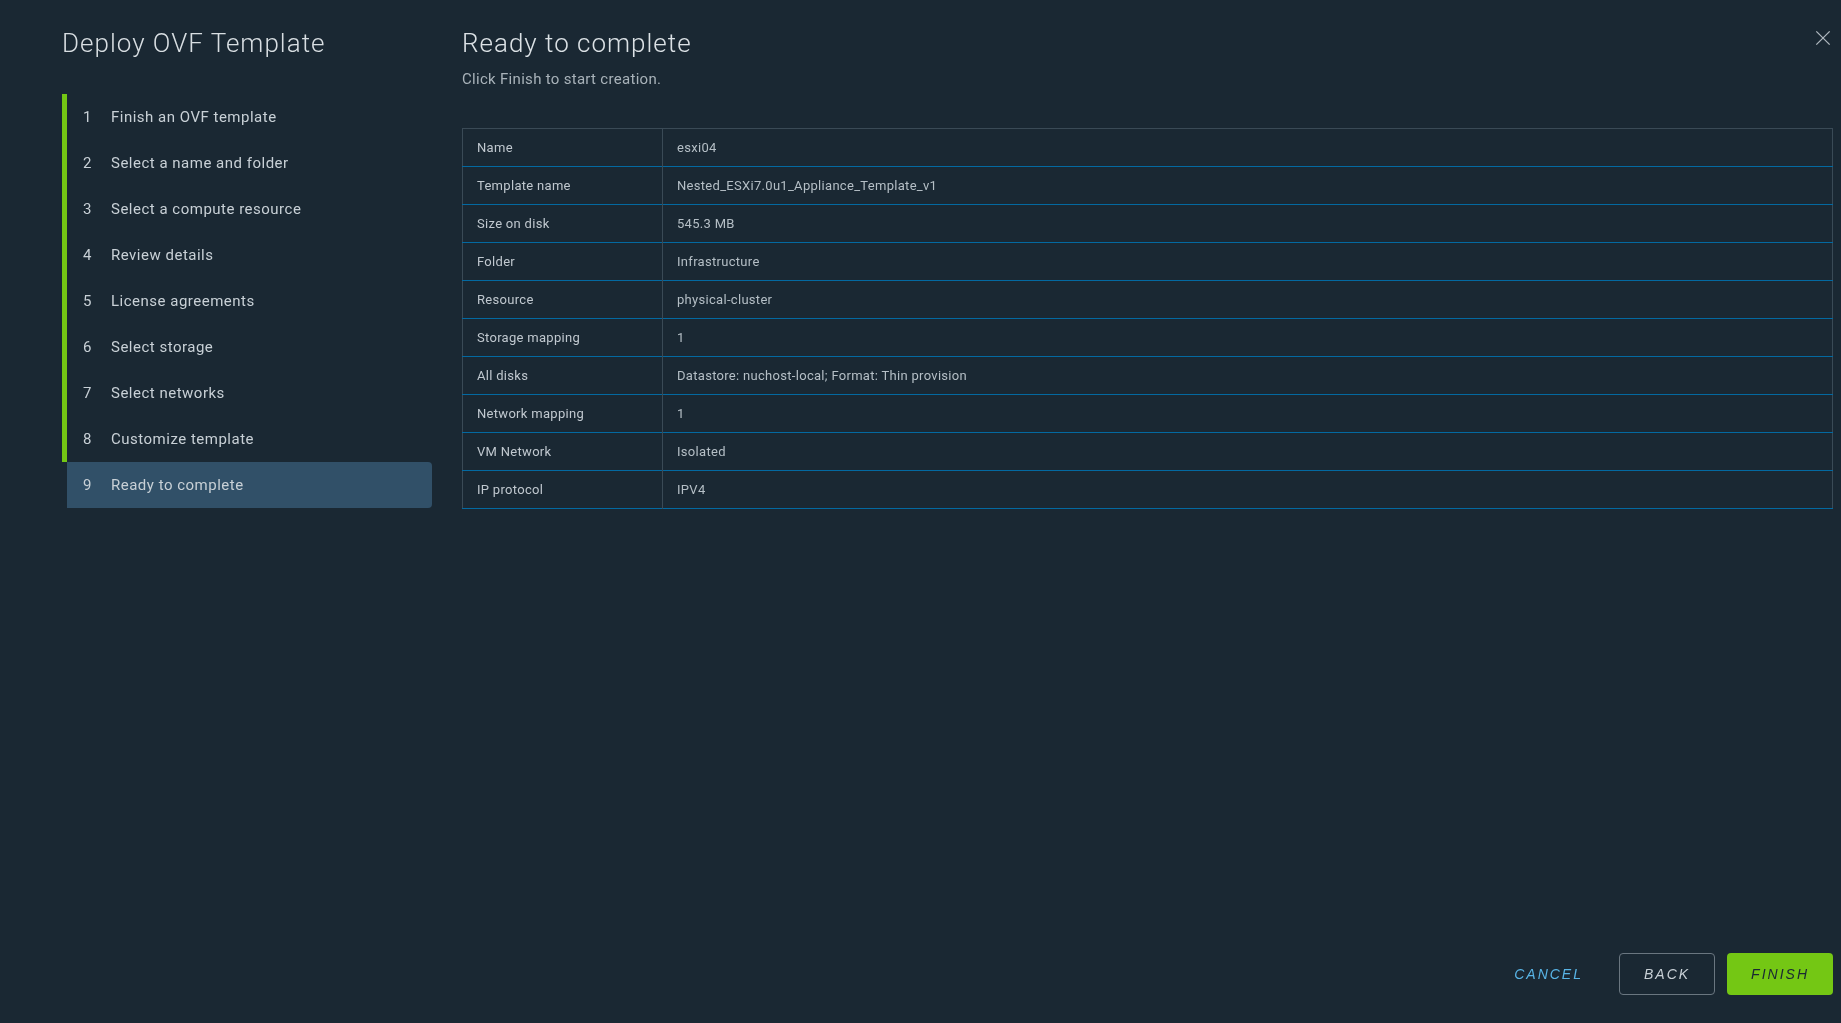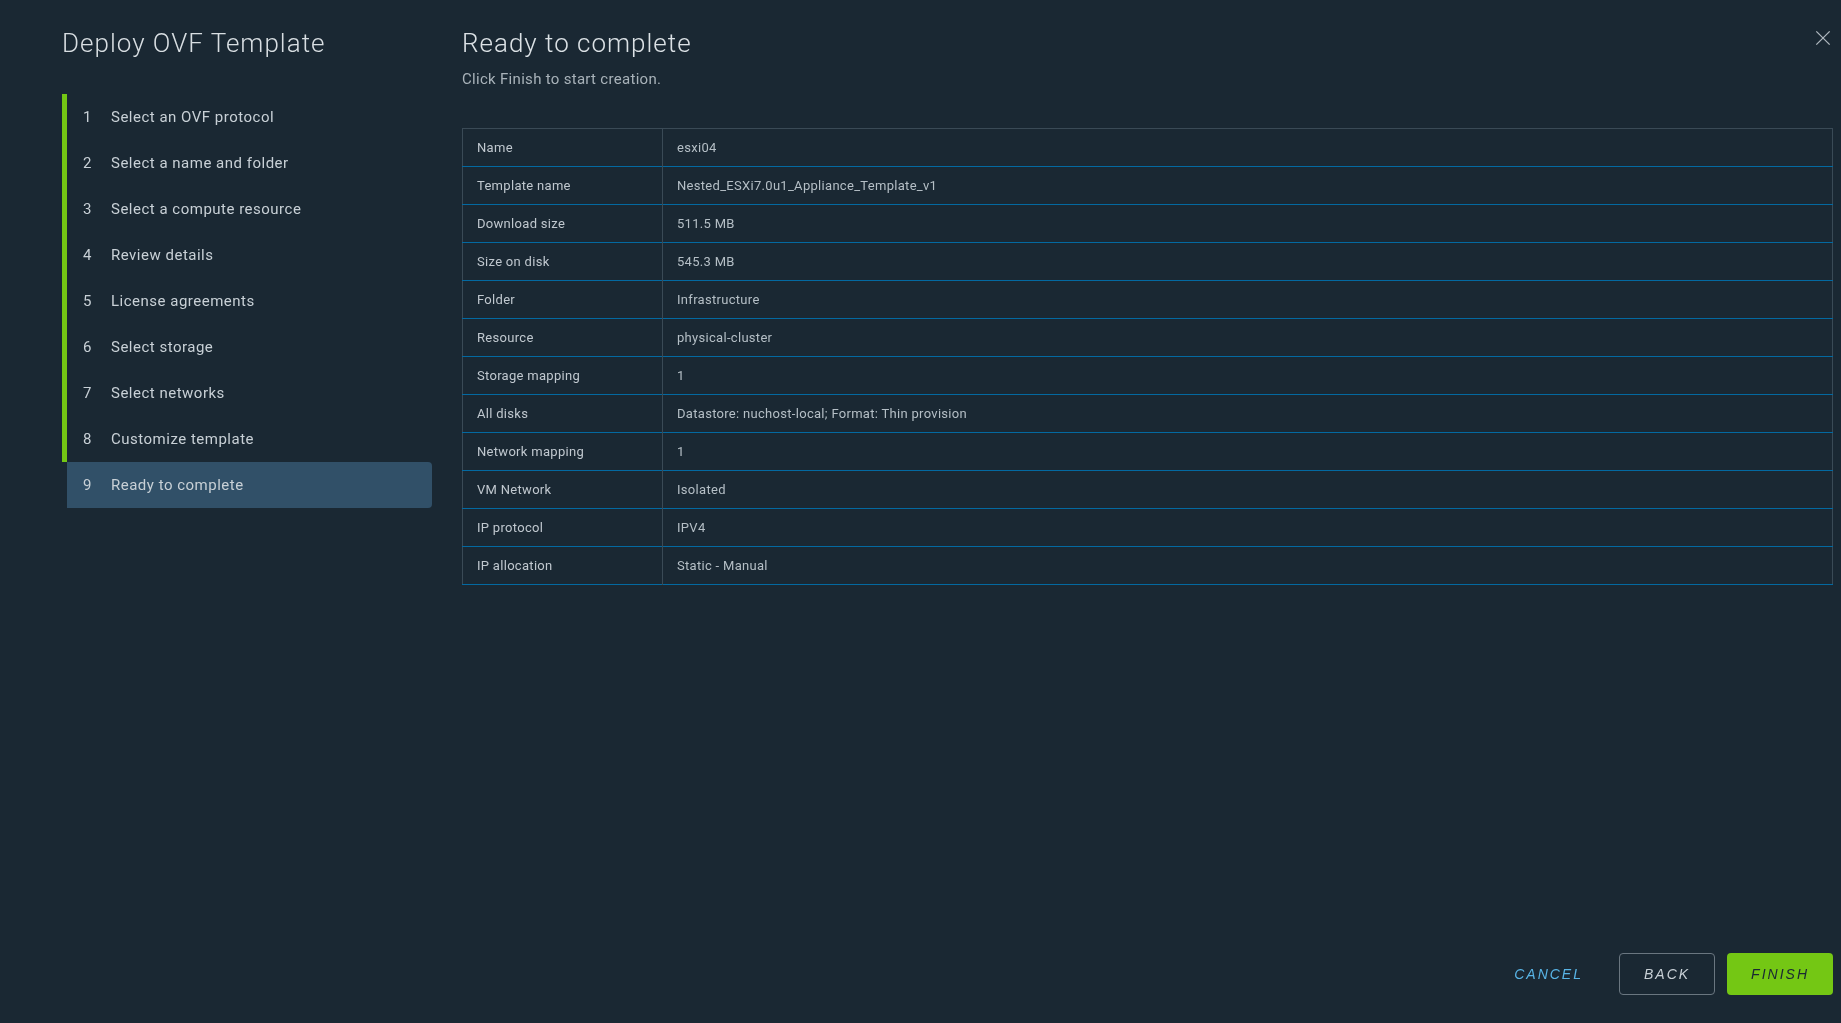--- a/index.html
+++ b/index.html
@@ -169,21 +169,21 @@
   </style>
 </head>
 <body>
 
 <div class="wizard-container">
   <div class="sidebar">
     <h1 class="sidebar-title">Deploy OVF Template</h1>
     <ul class="steps-list">
       <li class="step-item">
         <span class="step-number">1</span>
-        <span>Select an OVF protocol</span>
+        <span>Finish an OVF template</span>
       </li>
       <li class="step-item">
         <span class="step-number">2</span>
         <span>Select a name and folder</span>
       </li>
       <li class="step-item">
         <span class="step-number">3</span>
         <span>Select a compute resource</span>
       </li>
       <li class="step-item">
@@ -231,24 +231,20 @@
       <tbody>
         <tr>
           <td class="label-cell">Name</td>
           <td>esxi04</td>
         </tr>
         <tr>
           <td class="label-cell">Template name</td>
           <td>Nested_ESXi7.0u1_Appliance_Template_v1</td>
         </tr>
         <tr>
-          <td class="label-cell">Download size</td>
-          <td>511.5 MB</td>
-        </tr>
-        <tr>
           <td class="label-cell">Size on disk</td>
           <td>545.3 MB</td>
         </tr>
         <tr>
           <td class="label-cell">Folder</td>
           <td>Infrastructure</td>
         </tr>
         <tr>
           <td class="label-cell">Resource</td>
           <td>physical-cluster</td>
@@ -265,24 +261,20 @@
           <td class="label-cell">Network mapping</td>
           <td>1</td>
         </tr>
         <tr>
           <td class="label-cell">VM Network</td>
           <td>Isolated</td>
         </tr>
         <tr>
           <td class="label-cell">IP protocol</td>
           <td>IPV4</td>
-        </tr>
-        <tr>
-          <td class="label-cell">IP allocation</td>
-          <td>Static - Manual</td>
         </tr>
       </tbody>
     </table>
 
     <div class="button-bar">
       <button class="btn btn-cancel">CANCEL</button>
       <button class="btn btn-back">BACK</button>
       <button class="btn btn-finish">FINISH</button>
     </div>
   </div>

